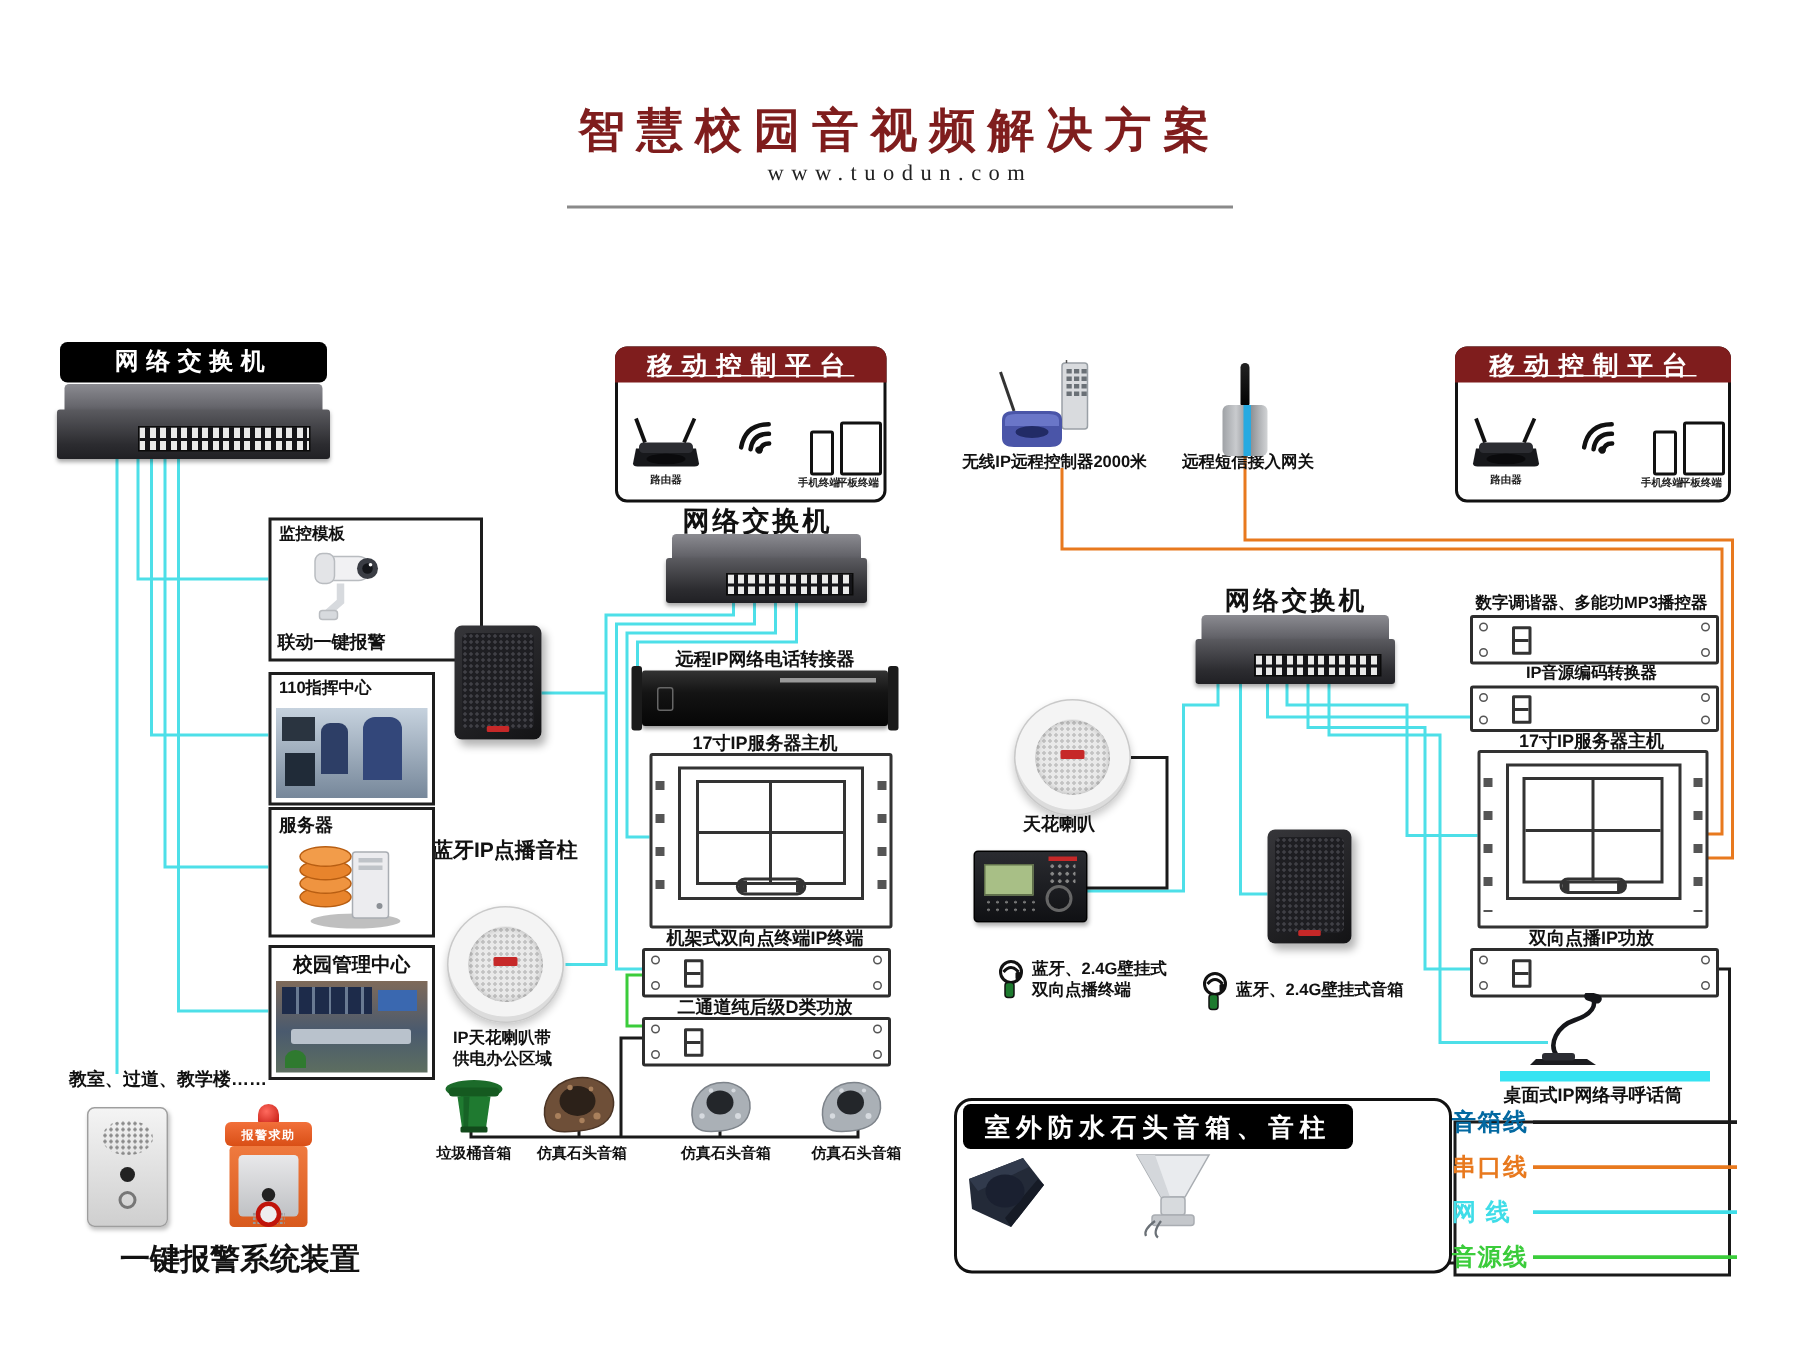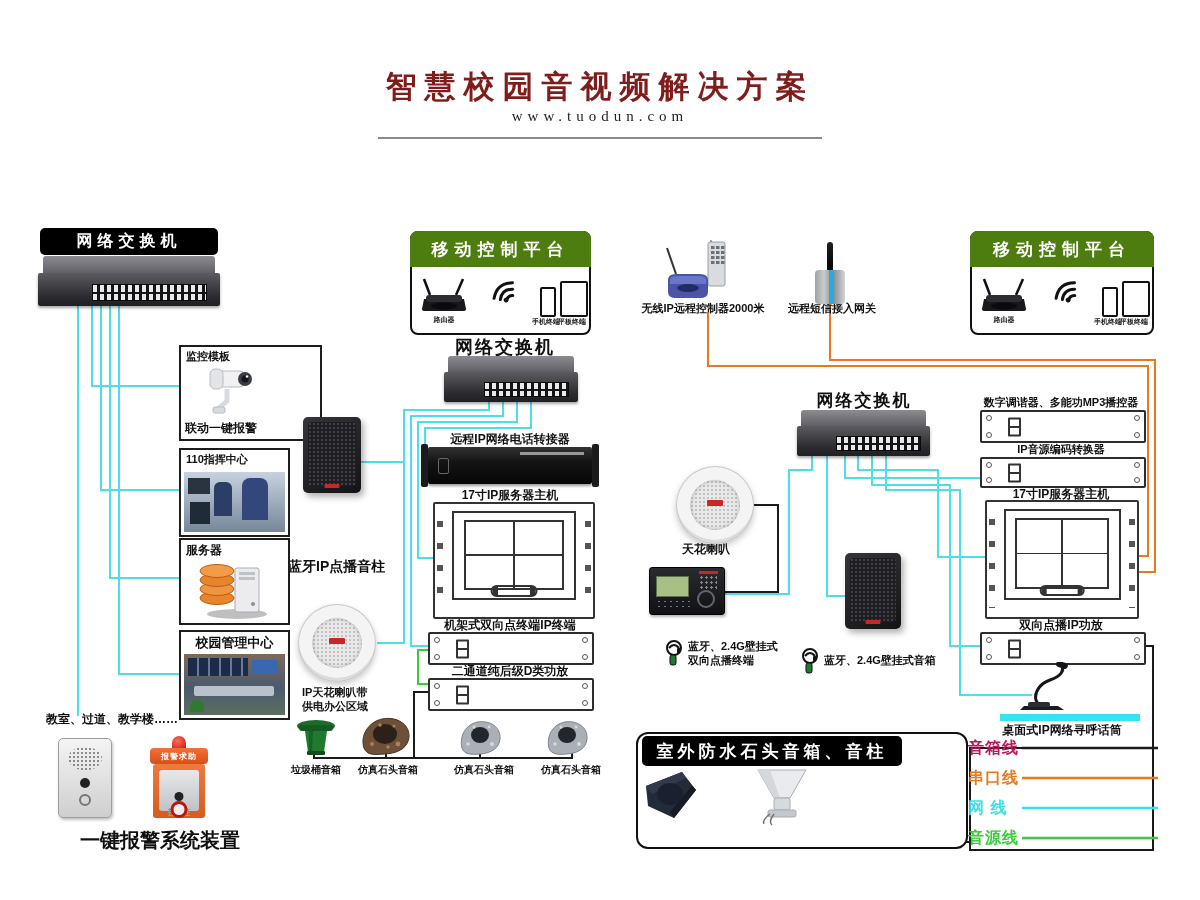--- a/index.html
+++ b/index.html
@@ -61,21 +61,21 @@
   .alarmdev{position:absolute;z-index:2;}
   .alarmdev .beacon{position:absolute;left:50%;top:0;transform:translateX(-50%);width:14px;height:14px;background:radial-gradient(circle at 40% 35%,#ff6a5e,#c0140a);border-radius:50% 50% 20% 20%;}
   .alarmdev .cap{position:absolute;left:0;right:0;top:12px;height:16px;background:linear-gradient(#f2703a,#d94f16);border-radius:4px;display:flex;align-items:center;justify-content:center;color:#fff;font-size:8px;font-weight:bold;letter-spacing:1px;}
   .alarmdev .bodyp{position:absolute;left:6%;right:6%;top:28px;bottom:0;background:linear-gradient(#ef7a3f,#d85a1d);border-radius:3px;}
   .alarmdev .face{position:absolute;left:16%;right:16%;top:34px;bottom:8%;background:linear-gradient(#e8e8ea,#bfc1c4);border-radius:3px;}
   .alarmdev .fb1{position:absolute;left:50%;top:52%;transform:translateX(-50%);width:9px;height:9px;background:#222;border-radius:50%;}
   .alarmdev .fb2{position:absolute;left:50%;top:74%;transform:translateX(-50%);width:11px;height:11px;border:3px solid #c0140a;border-radius:50%;background:#eee;}
   .alarmdev .spk{position:absolute;left:50%;top:38px;transform:translateX(-50%);width:22px;height:8px;background:radial-gradient(#999 1px,transparent 1.2px) 0 0/3px 3px;}
   
   .mcp{position:absolute;border:2px solid #111;border-radius:8px;background:#fff;z-index:3;}
-  .mcp .mhdr{position:absolute;left:-2px;right:-2px;top:-2px;height:36px;background:#4d7c0f;border-radius:8px 8px 0 0;color:#fff;display:flex;align-items:center;justify-content:center;font-weight:bold;font-size:17px;letter-spacing:6px;}
+  .mcp .mhdr{position:absolute;left:-2px;right:-2px;top:-2px;height:24px;background:#7f1d1d;border-radius:8px 8px 0 0;color:#fff;display:flex;align-items:center;justify-content:center;font-weight:bold;font-size:17px;letter-spacing:6px;text-decoration:underline;}
   .tinylbl{position:absolute;font-size:7px;font-weight:bold;color:#222;text-align:center;}
   .phoneic{position:absolute;border:2px solid #111;border-radius:2px;background:#fff;}
   
   .wpanel{position:absolute;background:linear-gradient(#2a2b30,#101114);border:1px solid #000;border-radius:3px;z-index:2;box-shadow:1px 2px 3px rgba(0,0,0,.3);}
   .wpanel .lcd{position:absolute;left:8%;top:18%;width:42%;height:40%;background:#a8bf86;border:1px solid #60704a;}
   .wpanel .keys{position:absolute;left:8%;bottom:10%;width:50%;height:22%;background:radial-gradient(#777 1px,transparent 1.2px) 0 0/6px 5px;}
   .wpanel .dpad{position:absolute;right:12%;bottom:12%;width:14px;height:14px;border:2px solid #666;border-radius:50%;}
   .wpanel .kp2{position:absolute;right:10%;top:16%;width:24%;height:30%;background:radial-gradient(#888 1px,transparent 1.2px) 0 0/5px 5px;}
   .wpanel .tag2{position:absolute;right:8%;top:6%;width:26%;height:3px;background:#c62828;}
   
@@ -528,18 +528,18 @@
     <path d="M16,46 Q8,52 10,56" stroke="#6a7076" fill="none" stroke-width="1.5"></path>
     <path d="M20,46 Q14,54 18,57" stroke="#6a7076" fill="none" stroke-width="1.5"></path>
   </svg>
   <div class="lbl" style="left:762px;top:824px;font-size:13px;">号角喇叭</div>
 
   <div class="colspk" style="left:864px;top:774px;height:48px;"></div>
   <div class="colspk" style="left:883px;top:774px;height:48px;"></div>
   <div class="colspk" style="left:902px;top:774px;height:48px;"></div>
   <div class="lbl" style="left:846px;top:824px;font-size:12px;">室外全天候豪华音柱</div>
 
-  <div class="legtxt" style="left: 968px; top: 738px; color: #be185d;">音箱线</div>
+  <div class="legtxt" style="left: 968px; top: 738px; color: #0369a1;">音箱线</div>
   <div class="legtxt" style="left: 968px; top: 768px; color: rgb(232, 121, 30);">串口线</div>
   <div class="legtxt" style="left: 968px; top: 798px; color: rgb(63, 221, 232);">网  线</div>
   <div class="legtxt" style="left: 968px; top: 828px; color: rgb(59, 204, 59);">音源线</div>
 
 </div>
 
 </body></html>

